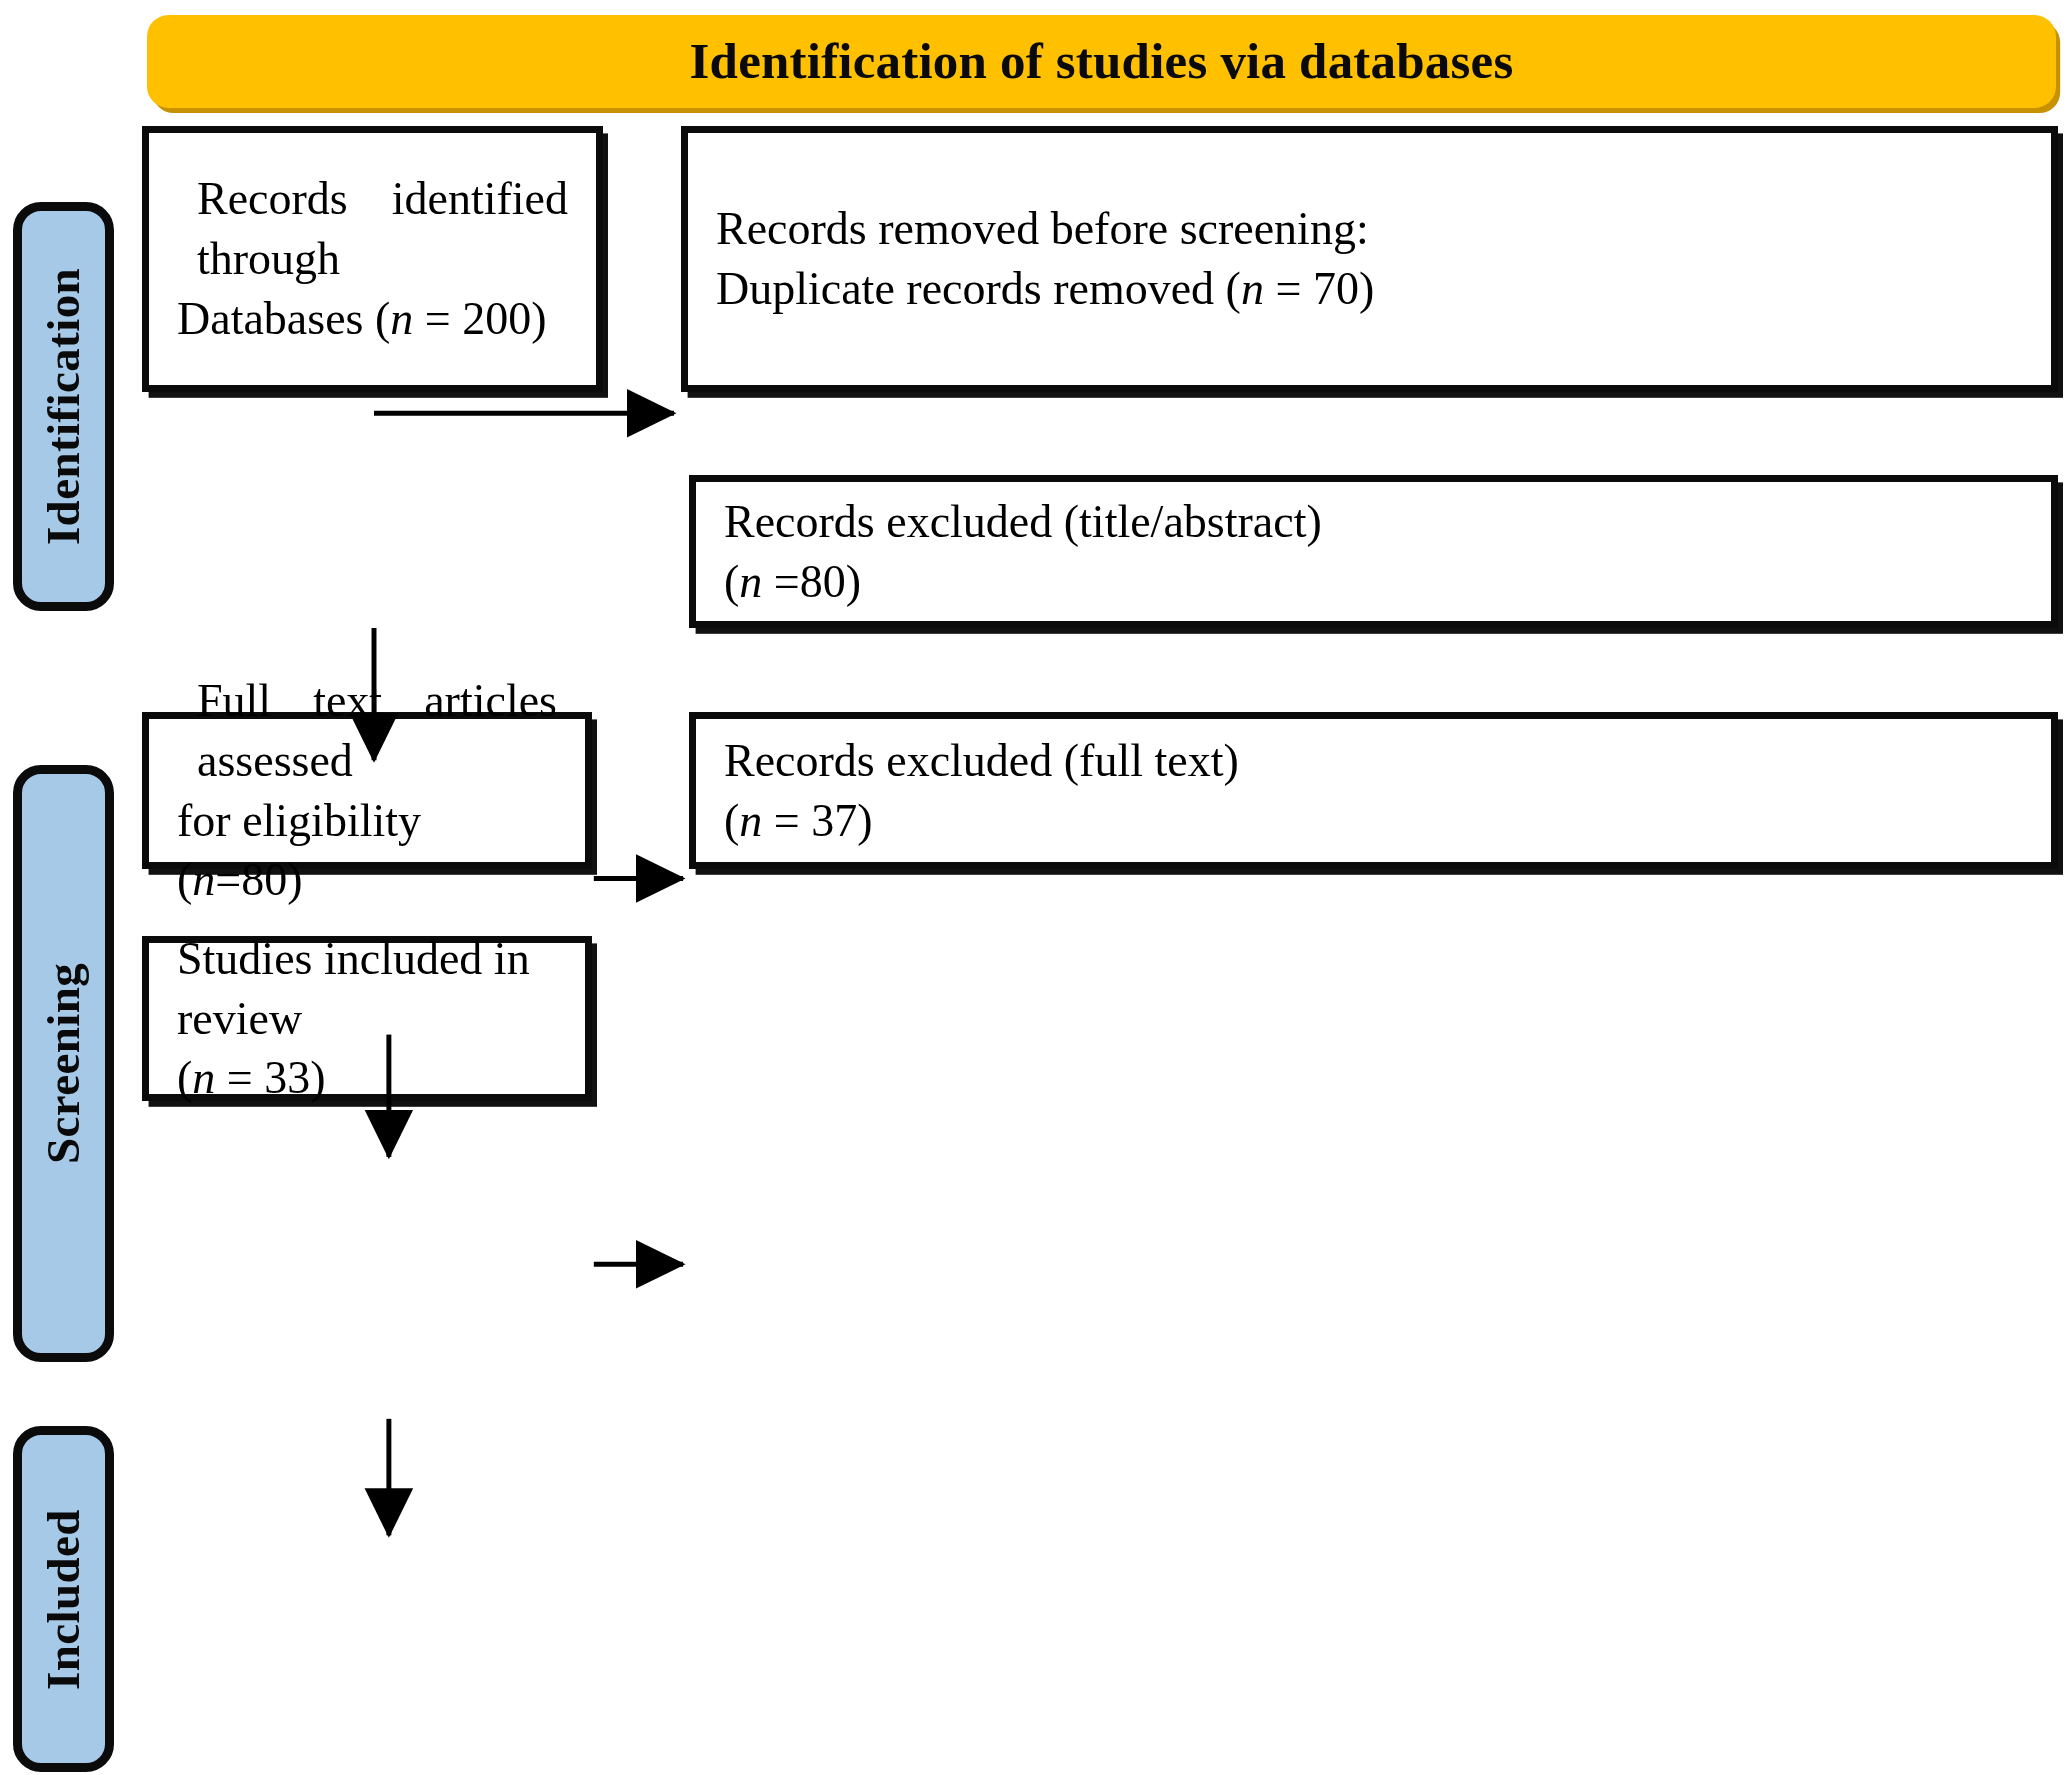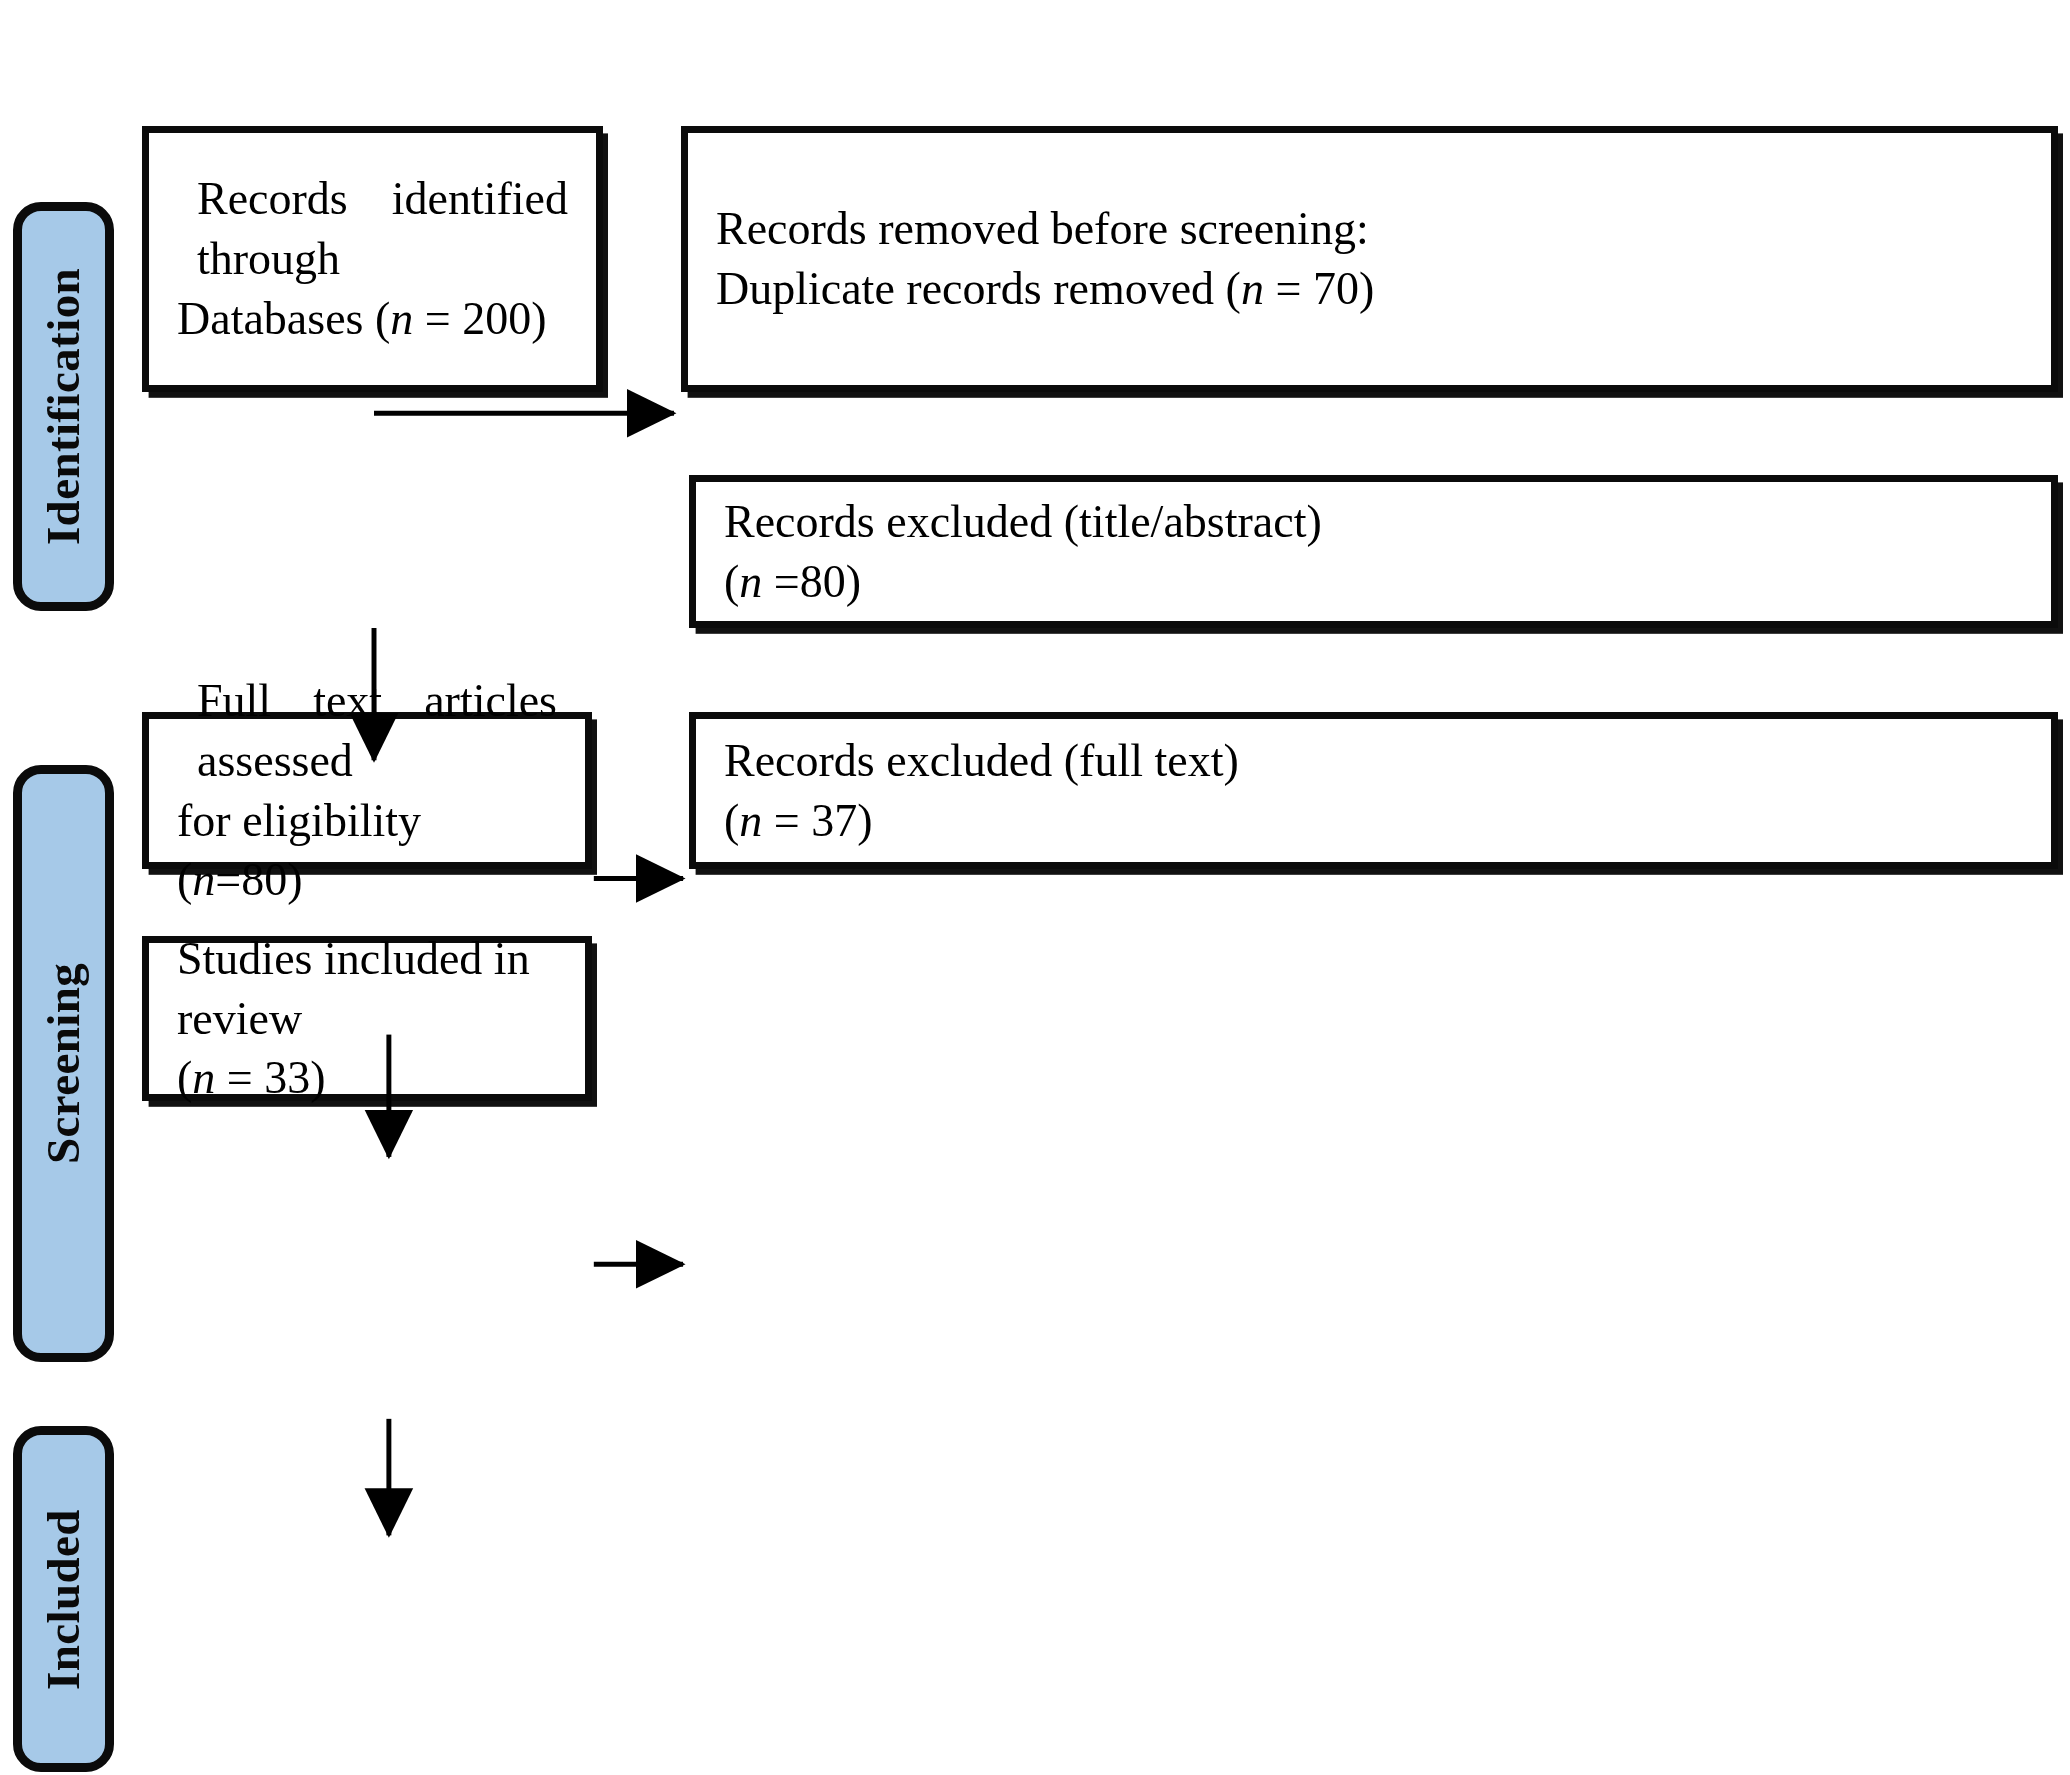--- a/index.html
+++ b/index.html
@@ -114,20 +114,23 @@
     width: 2071px;
     height: 1775px;
     pointer-events: none;
   }
 </style>
 </head>
 <body>
 
 <div id="canvas">
 
+  <div class="header-banner">
+    <span class="title">Identification of studies via databases</span>
+  </div>
 
   <div class="stage-tab stage-identification">
     <span class="stage-label">Identification</span>
   </div>
   <div class="stage-tab stage-screening">
     <span class="stage-label">Screening</span>
   </div>
   <div class="stage-tab stage-included">
     <span class="stage-label">Included</span>
   </div>

